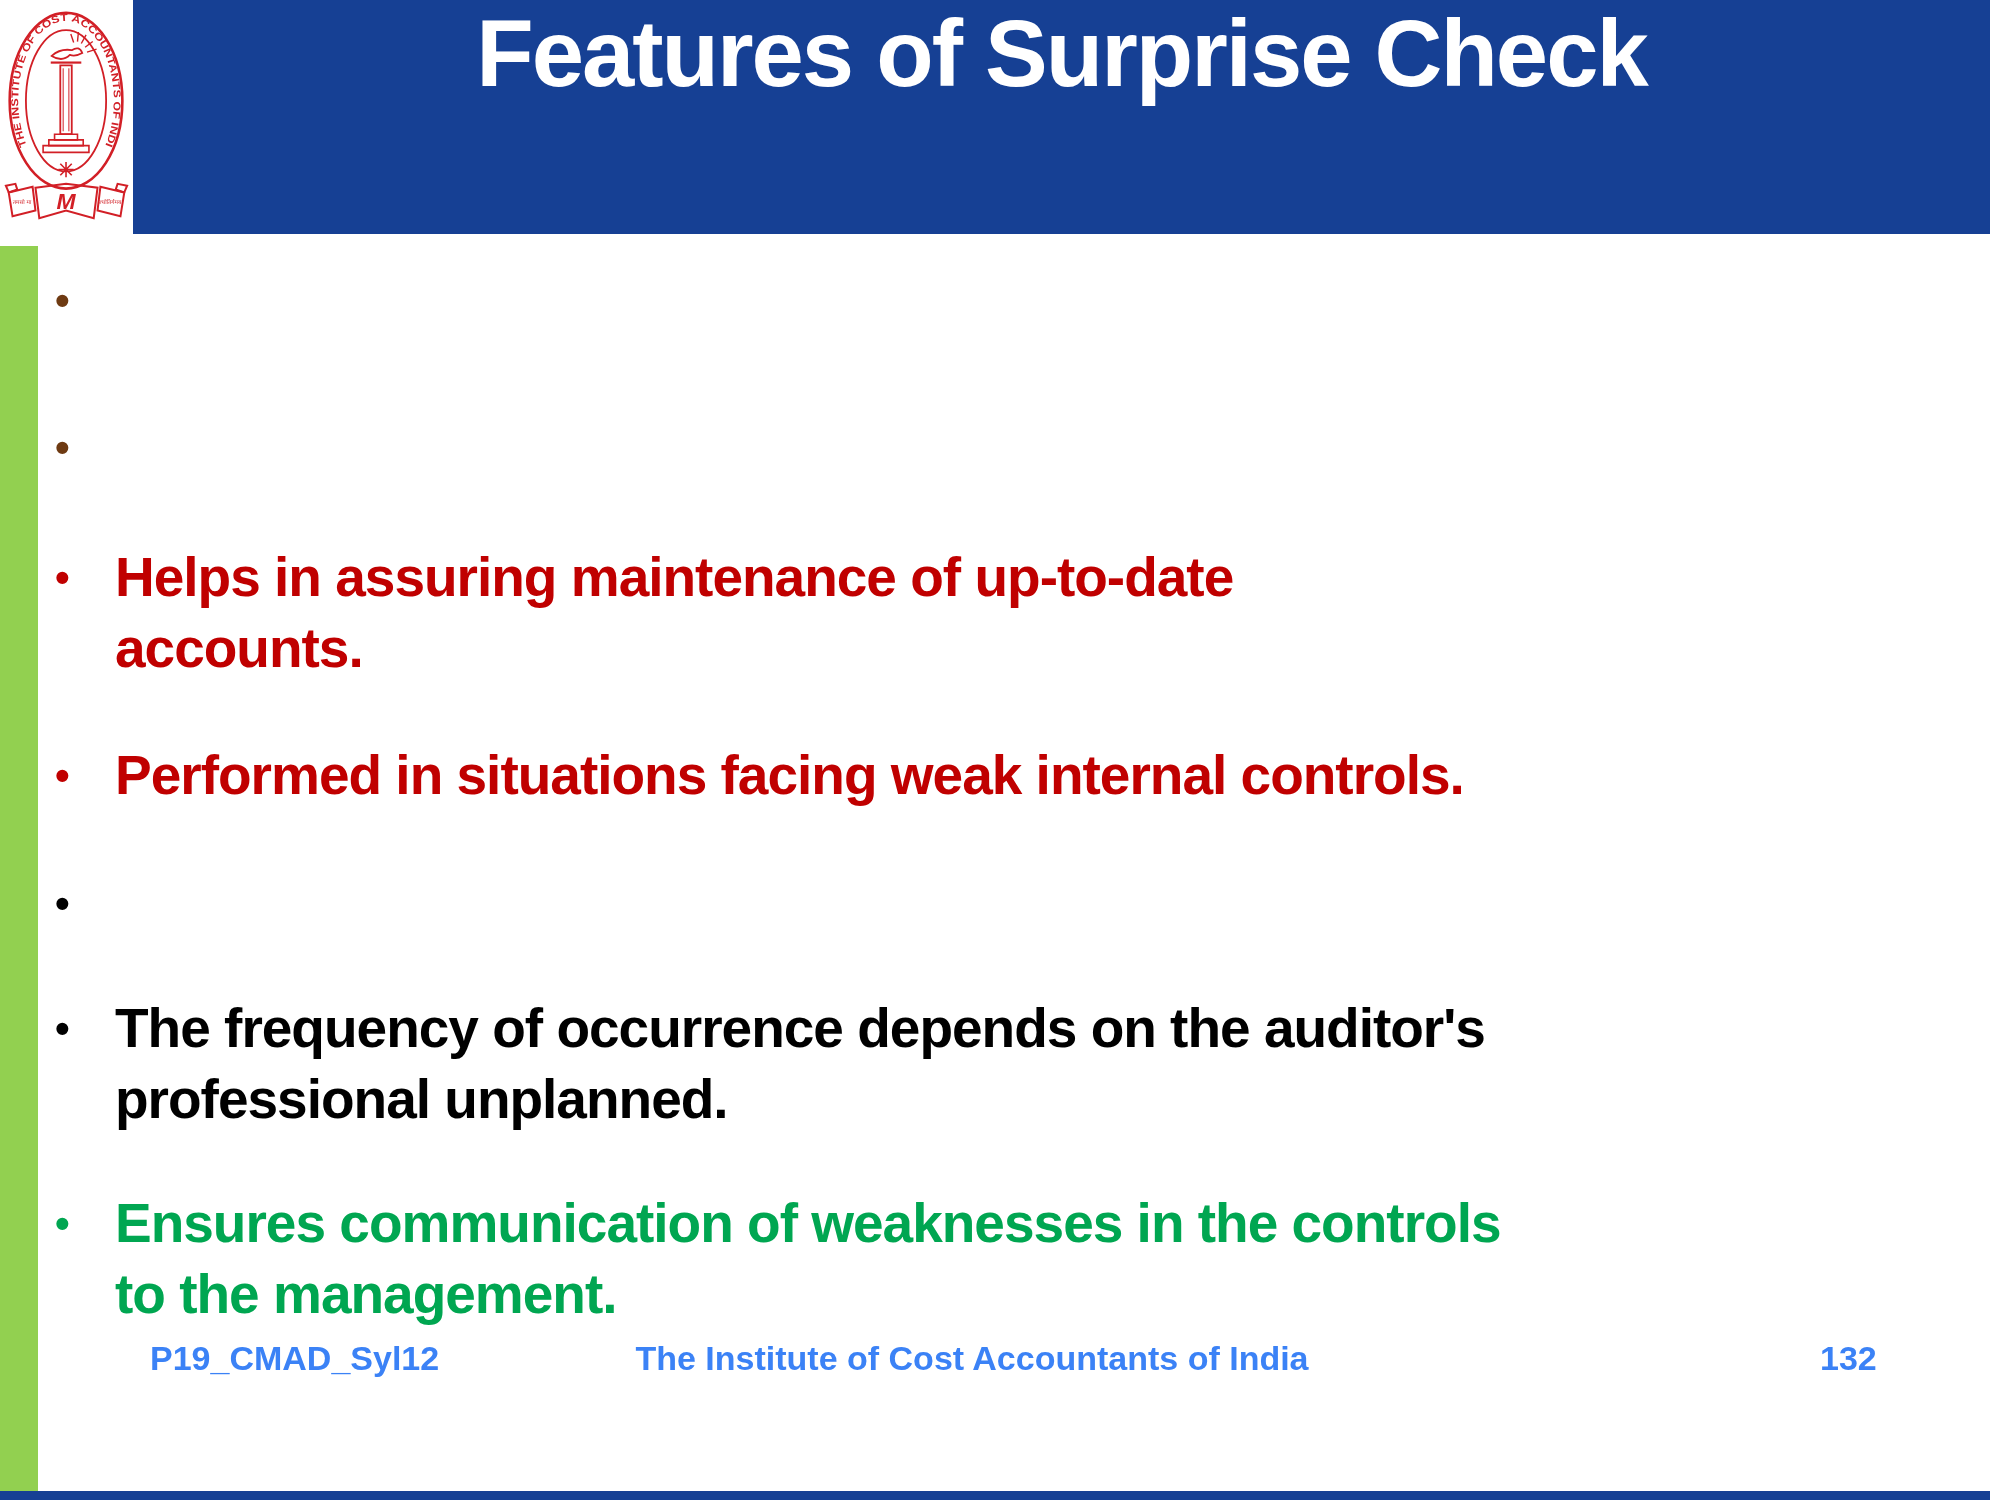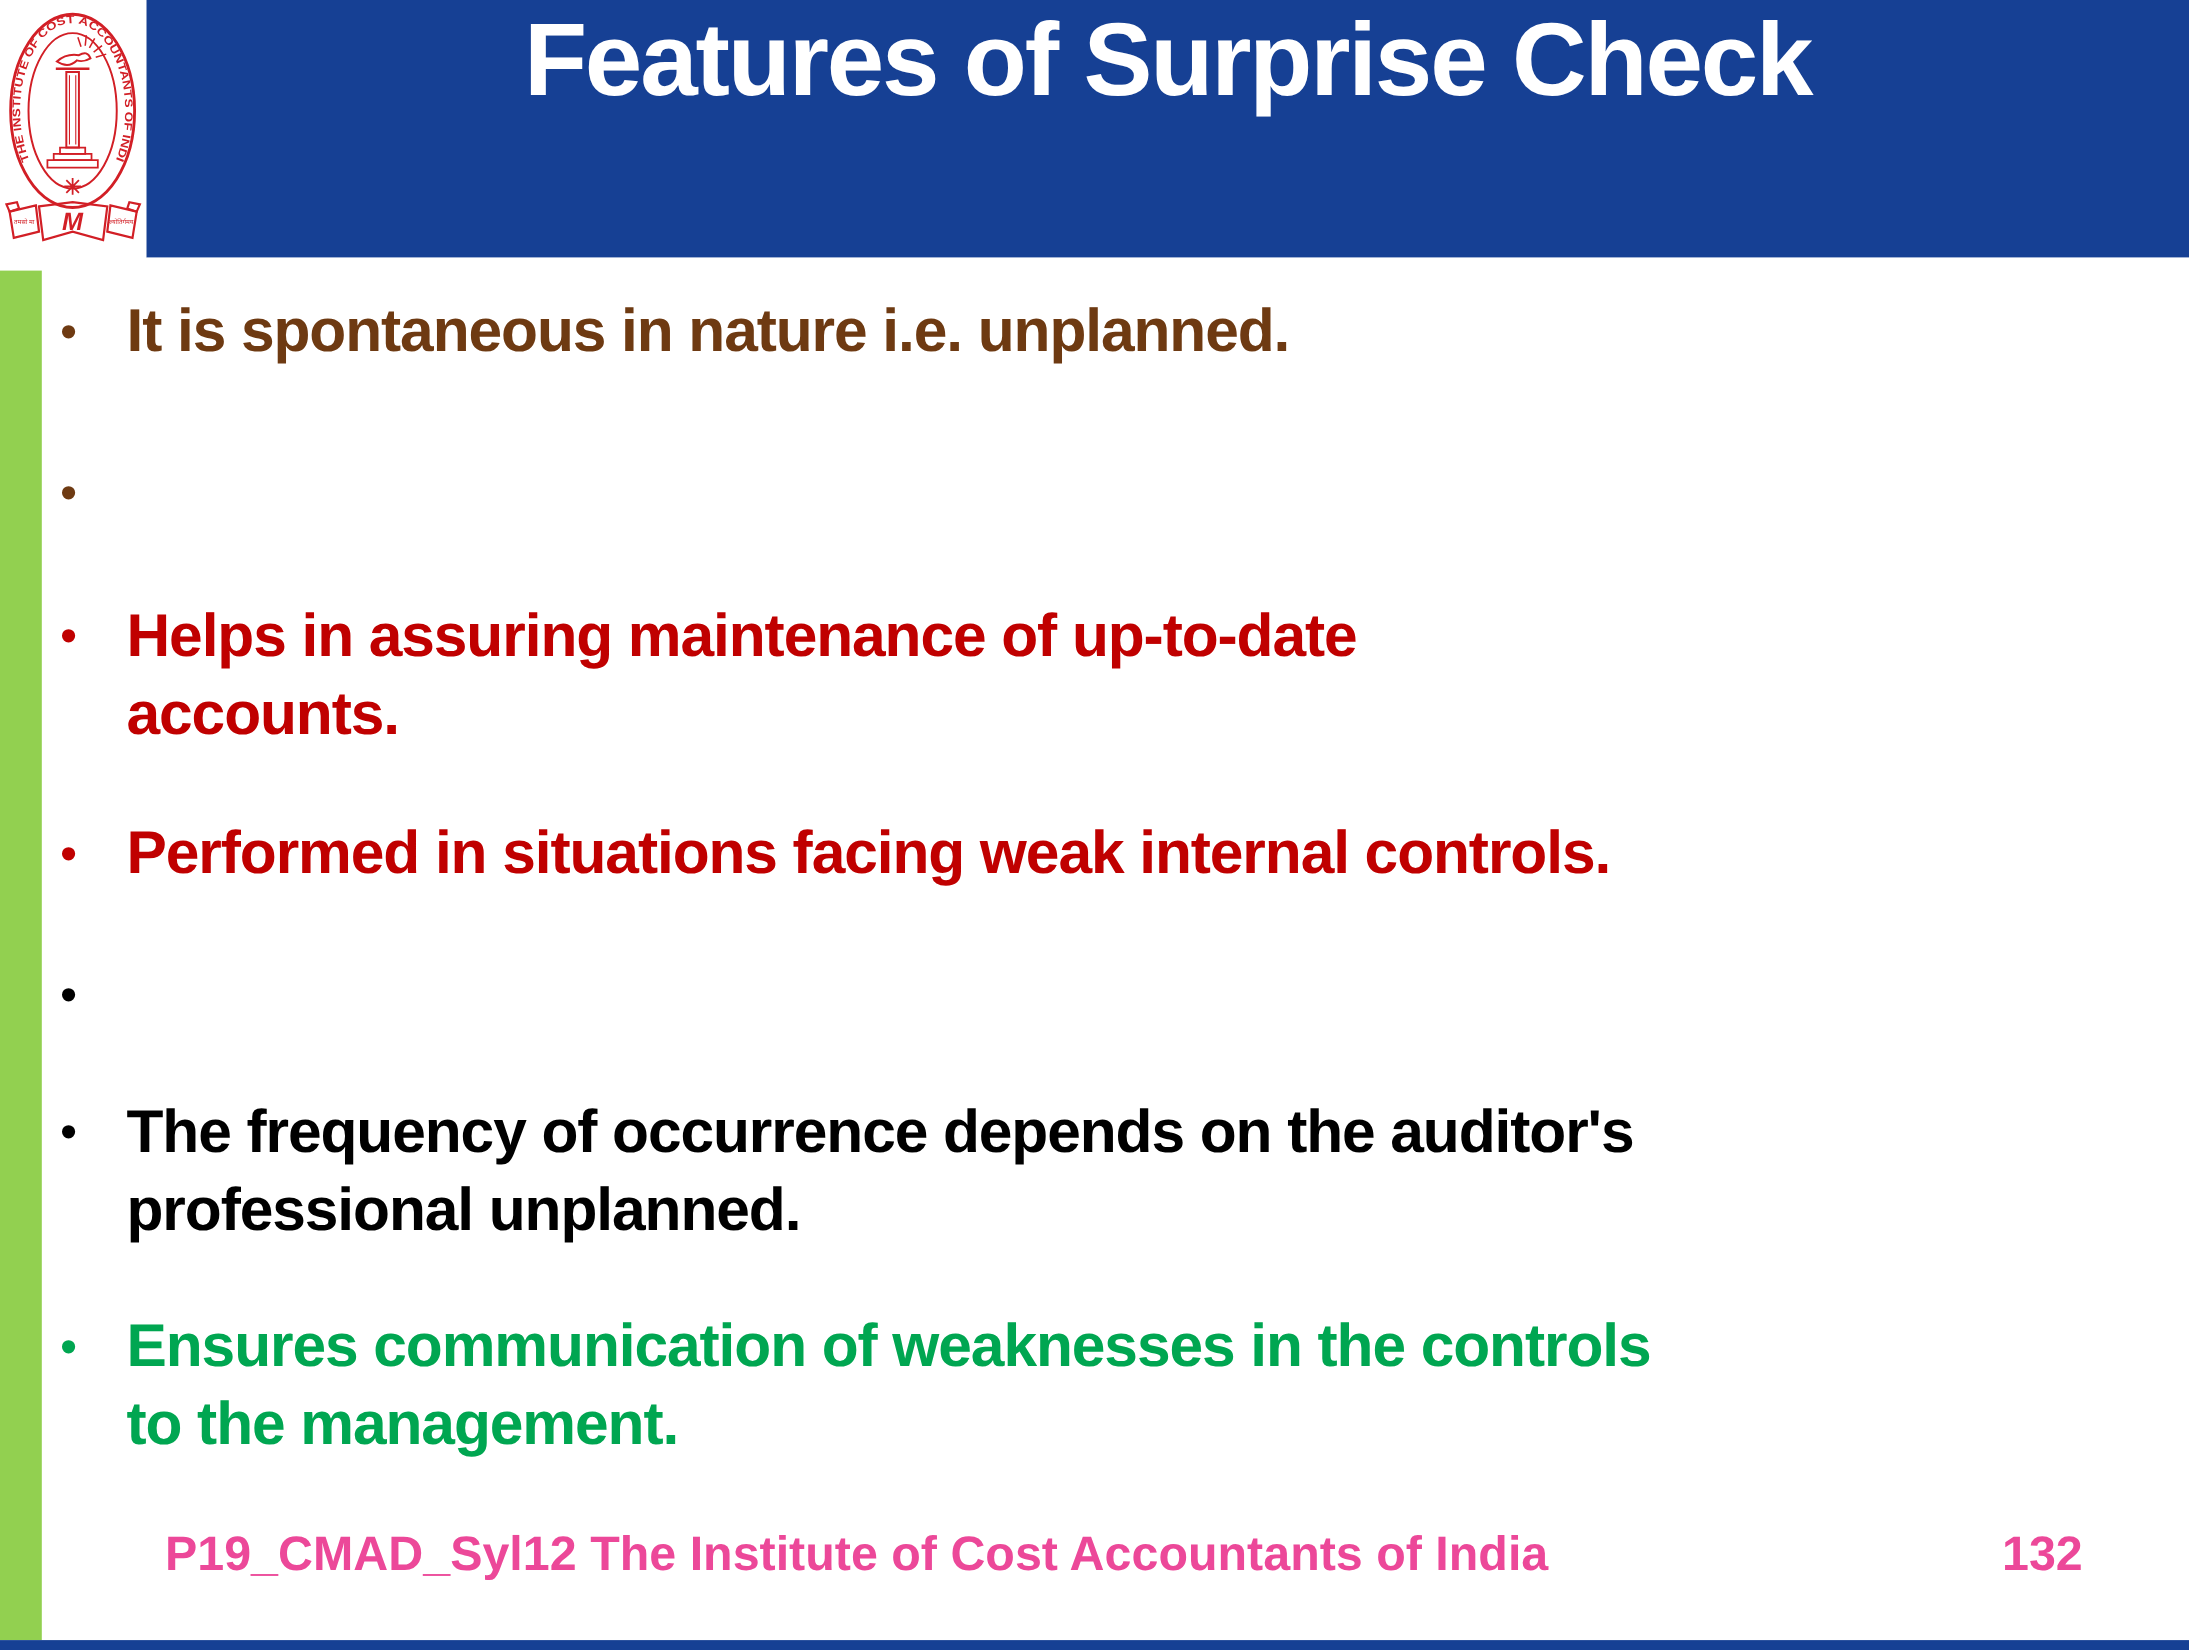--- a/index.html
+++ b/index.html
@@ -45,21 +45,21 @@
   .mb-lg{margin-bottom:59px;}
   .mb-md{margin-bottom:57px;}
   .mb-sm{margin-bottom:54px;}
   .mb-xs{margin-bottom:53px;}
   .c-brown{color:#6E3A12;}
   .c-red{color:#C00000;}
   .c-black{color:#000000;}
   .c-green{color:#00A651;}
   
   .footer-left,.footer-center,.footer-right{
-    position:absolute;top:1394px;font-size:44px;font-weight:bold;color:#ec4899;
+    position:absolute;top:1339px;font-size:34px;font-weight:bold;color:#3b82f6;
     line-height:38px;white-space:nowrap;
   }
   .footer-left{left:150px;}
   .footer-center{left:972px;transform:translateX(-50%);}
   .footer-right{left:1820px;}
   
   .emblem{width:127px;height:228px;}
   .emblem *{vector-effect:non-scaling-stroke;}
   .emblem text{font-family:"Liberation Sans",sans-serif;}
 </style>
@@ -109,21 +109,20 @@
     <text x="20" y="208" font-size="6" fill="#D21F26" text-anchor="middle">तमसो मा</text>
     <text x="112" y="208" font-size="6" fill="#D21F26" text-anchor="middle">ज्योतिर्गमय</text>
   </svg>
 </div>
 
 <div class="sidebar-accent"></div>
 
 <ul class="bullet-list">
   <li class="bullet c-brown mb-xl">
     <span class="dot">•</span>
-    <span class="txt">It is spontaneous in nature i.e. unplanned.</span>
   </li>
   <li class="bullet c-brown mb-lg">
     <span class="dot">•</span>
   </li>
   <li class="bullet c-red">
     <span class="dot">•</span>
     <span class="txt">Helps in assuring maintenance of up-to-date
 accounts.</span>
   </li>
   <li class="bullet c-red mb-md">

